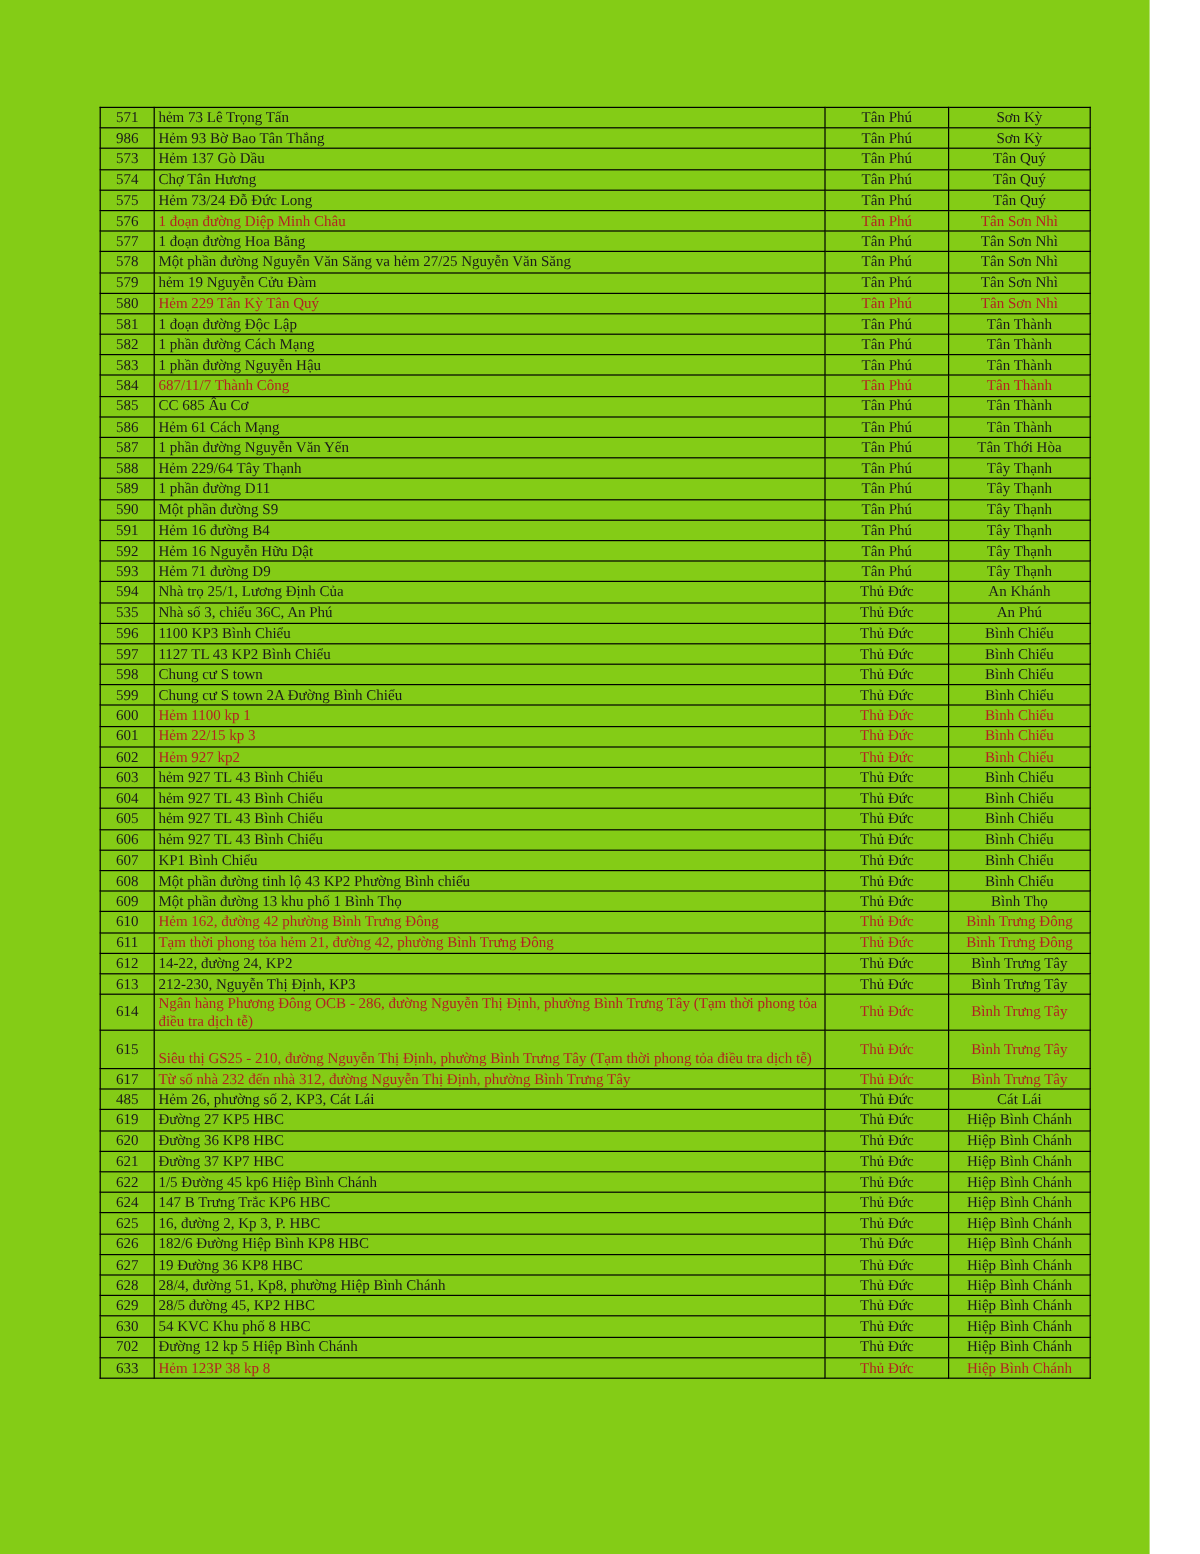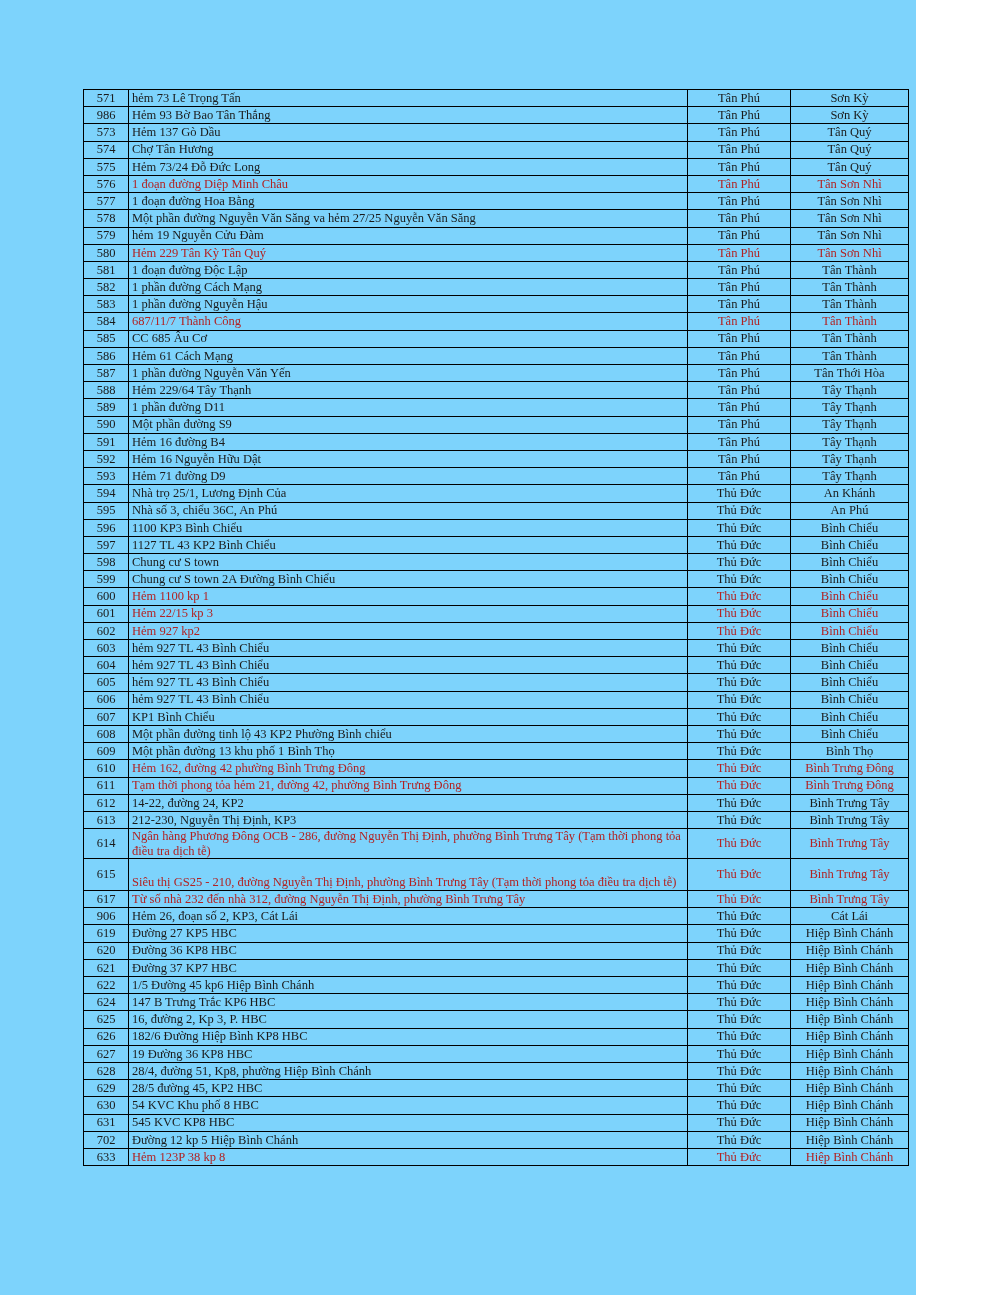--- a/index.html
+++ b/index.html
@@ -10,22 +10,23 @@
   body {
     width: 1000px;
     height: 1295px;
     position: relative;
     font-family: "Liberation Serif", serif;
   }
   .page {
     position: relative;
     width: 916px;
     height: 1295px;
-    background: #7dd3fc;
+    background: #84cc16;
     overflow: hidden;
+    padding-left: 42px;
   }
   table.loc-table {
     position: absolute;
     left: 83px;
     top: 89px;
     width: 825px;
     border-collapse: collapse;
     table-layout: fixed;
     border: 1px solid #000000;
   }
@@ -215,21 +216,21 @@
           <td class="col-district">Tân Phú</td>
           <td class="col-ward">Tây Thạnh</td>
         </tr>
         <tr>
           <td class="col-no">594</td>
           <td class="col-location">Nhà trọ 25/1, Lương Định Của</td>
           <td class="col-district">Thủ Đức</td>
           <td class="col-ward">An Khánh</td>
         </tr>
         <tr>
-          <td class="col-no">595</td>
+          <td class="col-no">535</td>
           <td class="col-location">Nhà số 3, chiểu 36C, An Phú</td>
           <td class="col-district">Thủ Đức</td>
           <td class="col-ward">An Phú</td>
         </tr>
         <tr>
           <td class="col-no">596</td>
           <td class="col-location">1100 KP3 Bình Chiểu</td>
           <td class="col-district">Thủ Đức</td>
           <td class="col-ward">Bình Chiểu</td>
         </tr>
@@ -347,22 +348,22 @@
           <td class="col-district">Thủ Đức</td>
           <td class="col-ward">Bình Trưng Tây</td>
         </tr>
         <tr class="red">
           <td class="col-no">617</td>
           <td class="col-location">Từ số nhà 232 đến nhà 312, đường Nguyễn Thị Định, phường Bình Trưng Tây</td>
           <td class="col-district">Thủ Đức</td>
           <td class="col-ward">Bình Trưng Tây</td>
         </tr>
         <tr>
-          <td class="col-no">906</td>
-          <td class="col-location">Hẻm 26, đoạn số 2, KP3, Cát Lái</td>
+          <td class="col-no">485</td>
+          <td class="col-location">Hẻm 26, phường số 2, KP3, Cát Lái</td>
           <td class="col-district">Thủ Đức</td>
           <td class="col-ward">Cát Lái</td>
         </tr>
         <tr>
           <td class="col-no">619</td>
           <td class="col-location">Đường 27 KP5 HBC</td>
           <td class="col-district">Thủ Đức</td>
           <td class="col-ward">Hiệp Bình Chánh</td>
         </tr>
         <tr>
@@ -415,26 +416,20 @@
         </tr>
         <tr>
           <td class="col-no">629</td>
           <td class="col-location">28/5 đường 45, KP2 HBC</td>
           <td class="col-district">Thủ Đức</td>
           <td class="col-ward">Hiệp Bình Chánh</td>
         </tr>
         <tr>
           <td class="col-no">630</td>
           <td class="col-location">54 KVC Khu phố 8 HBC</td>
-          <td class="col-district">Thủ Đức</td>
-          <td class="col-ward">Hiệp Bình Chánh</td>
-        </tr>
-        <tr>
-          <td class="col-no">631</td>
-          <td class="col-location">545 KVC KP8 HBC</td>
           <td class="col-district">Thủ Đức</td>
           <td class="col-ward">Hiệp Bình Chánh</td>
         </tr>
         <tr>
           <td class="col-no">702</td>
           <td class="col-location">Đường 12 kp 5 Hiệp Bình Chánh</td>
           <td class="col-district">Thủ Đức</td>
           <td class="col-ward">Hiệp Bình Chánh</td>
         </tr>
         <tr class="red">

